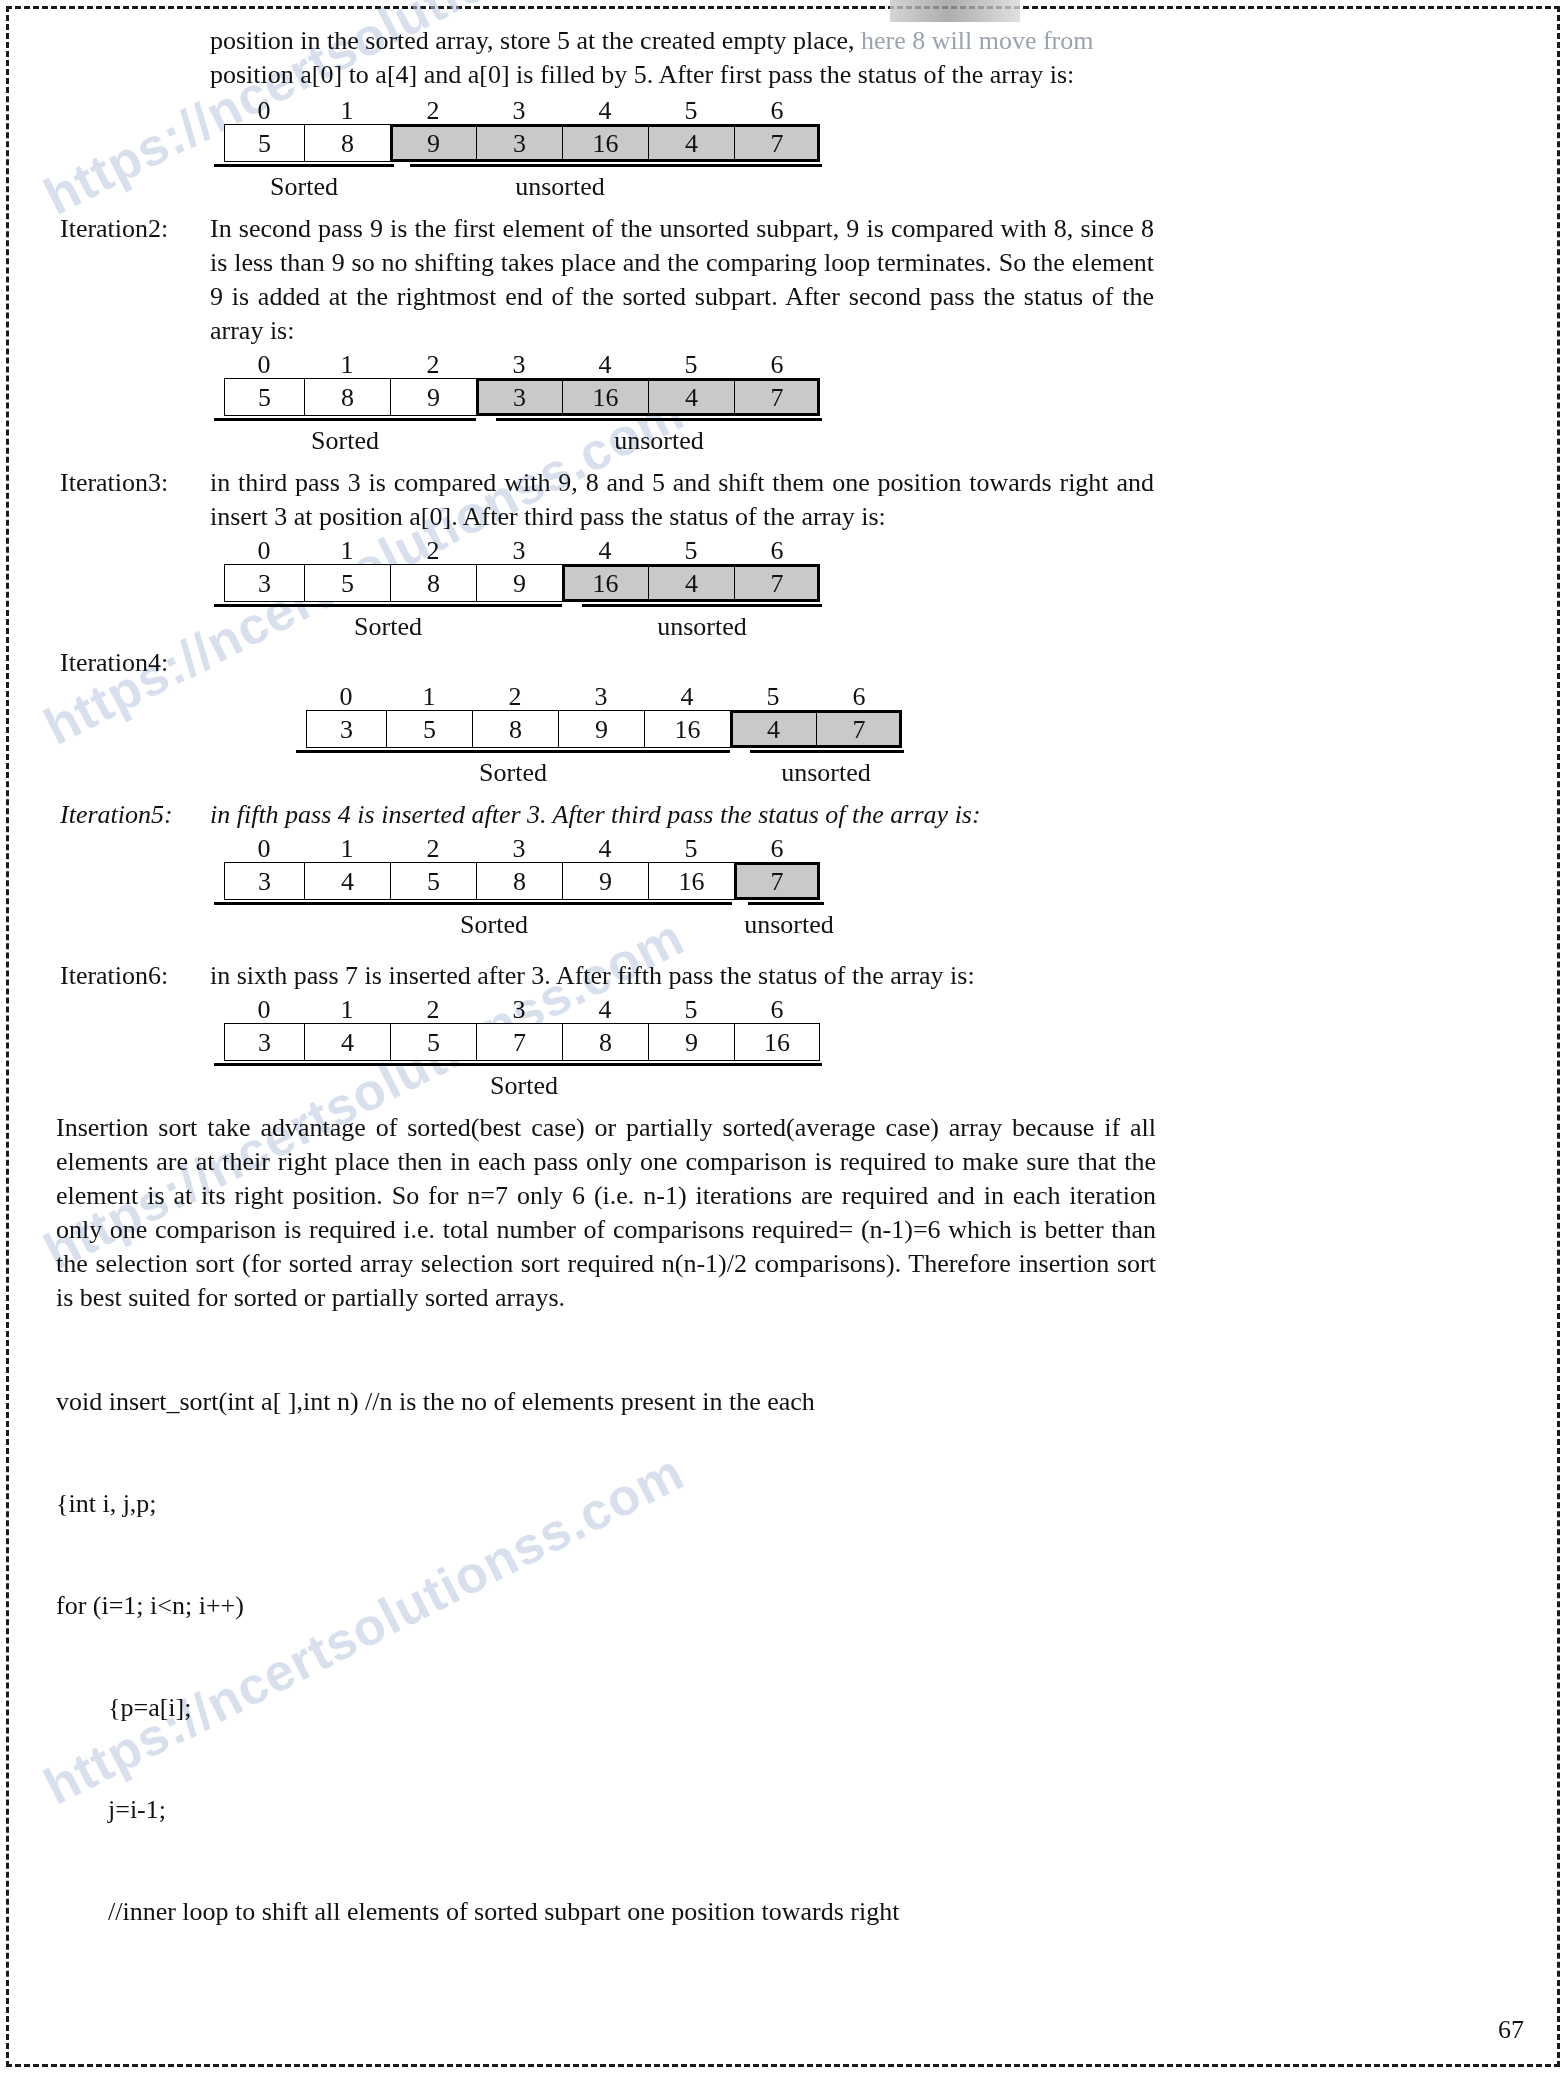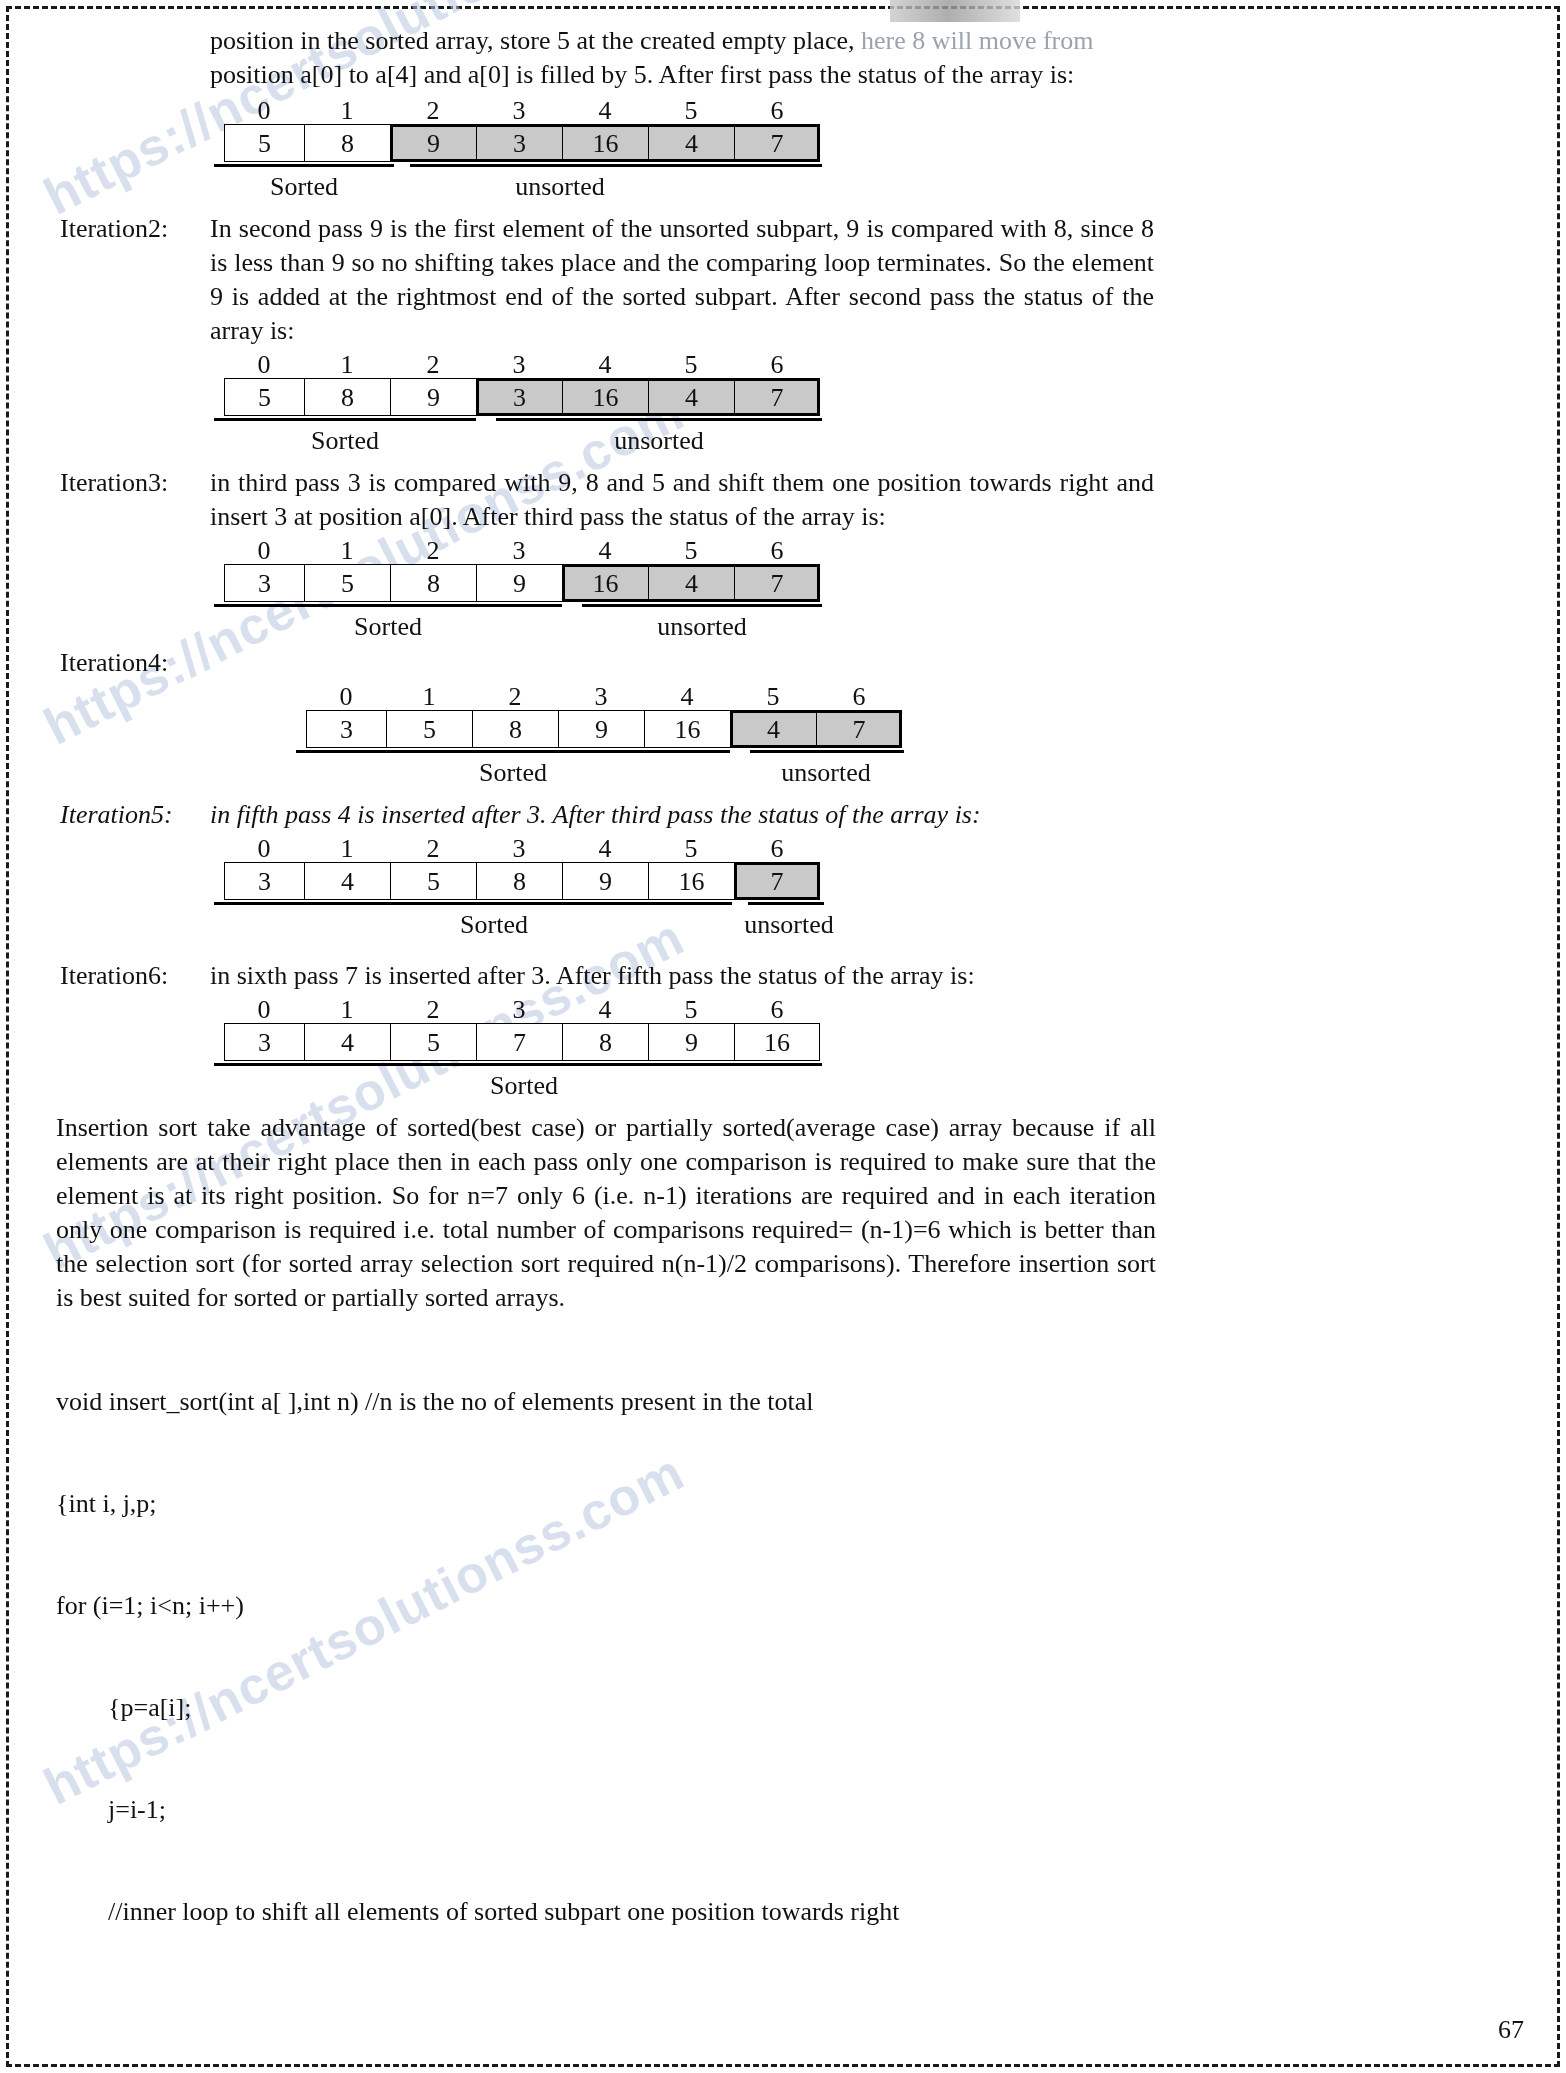--- a/index.html
+++ b/index.html
@@ -339,21 +339,21 @@
       <div class="uline" style="left:-10px;width:608px;"></div>
     </div>
     <div class="captions">
       <div class="cap" style="left:200px;width:200px;">Sorted</div>
     </div>
   </div>
 
   <div class="bodytext" style="margin-top:6px;">Insertion sort take advantage of sorted(best case) or partially sorted(average case) array because if all elements are at their right place then in each pass only one comparison is required to make sure that the element is at its right position. So for n=7 only 6 (i.e. n-1) iterations are required and in each iteration only one comparison is required i.e. total number of comparisons required= (n-1)=6 which is better than the selection sort (for sorted array selection sort required n(n-1)/2 comparisons). Therefore insertion sort is best suited for sorted or partially sorted arrays.</div>
 
   <div class="code" style="margin-top:2px;">
-    <div>void insert_sort(int a[ ],int n) //n is the no of elements present in the total</div>
+    <div>void insert_sort(int a[ ],int n) //n is the no of elements present in the each</div>
     <div>{int i, j,p;</div>
     <div>for (i=1; i&lt;n; i++)</div>
     <div>        {p=a[i];</div>
     <div>        j=i-1;</div>
     <div>        //inner loop to shift all elements of sorted subpart one position towards right</div>
   </div>
 
 </div>
 
 <div class="pagenum">67</div>

